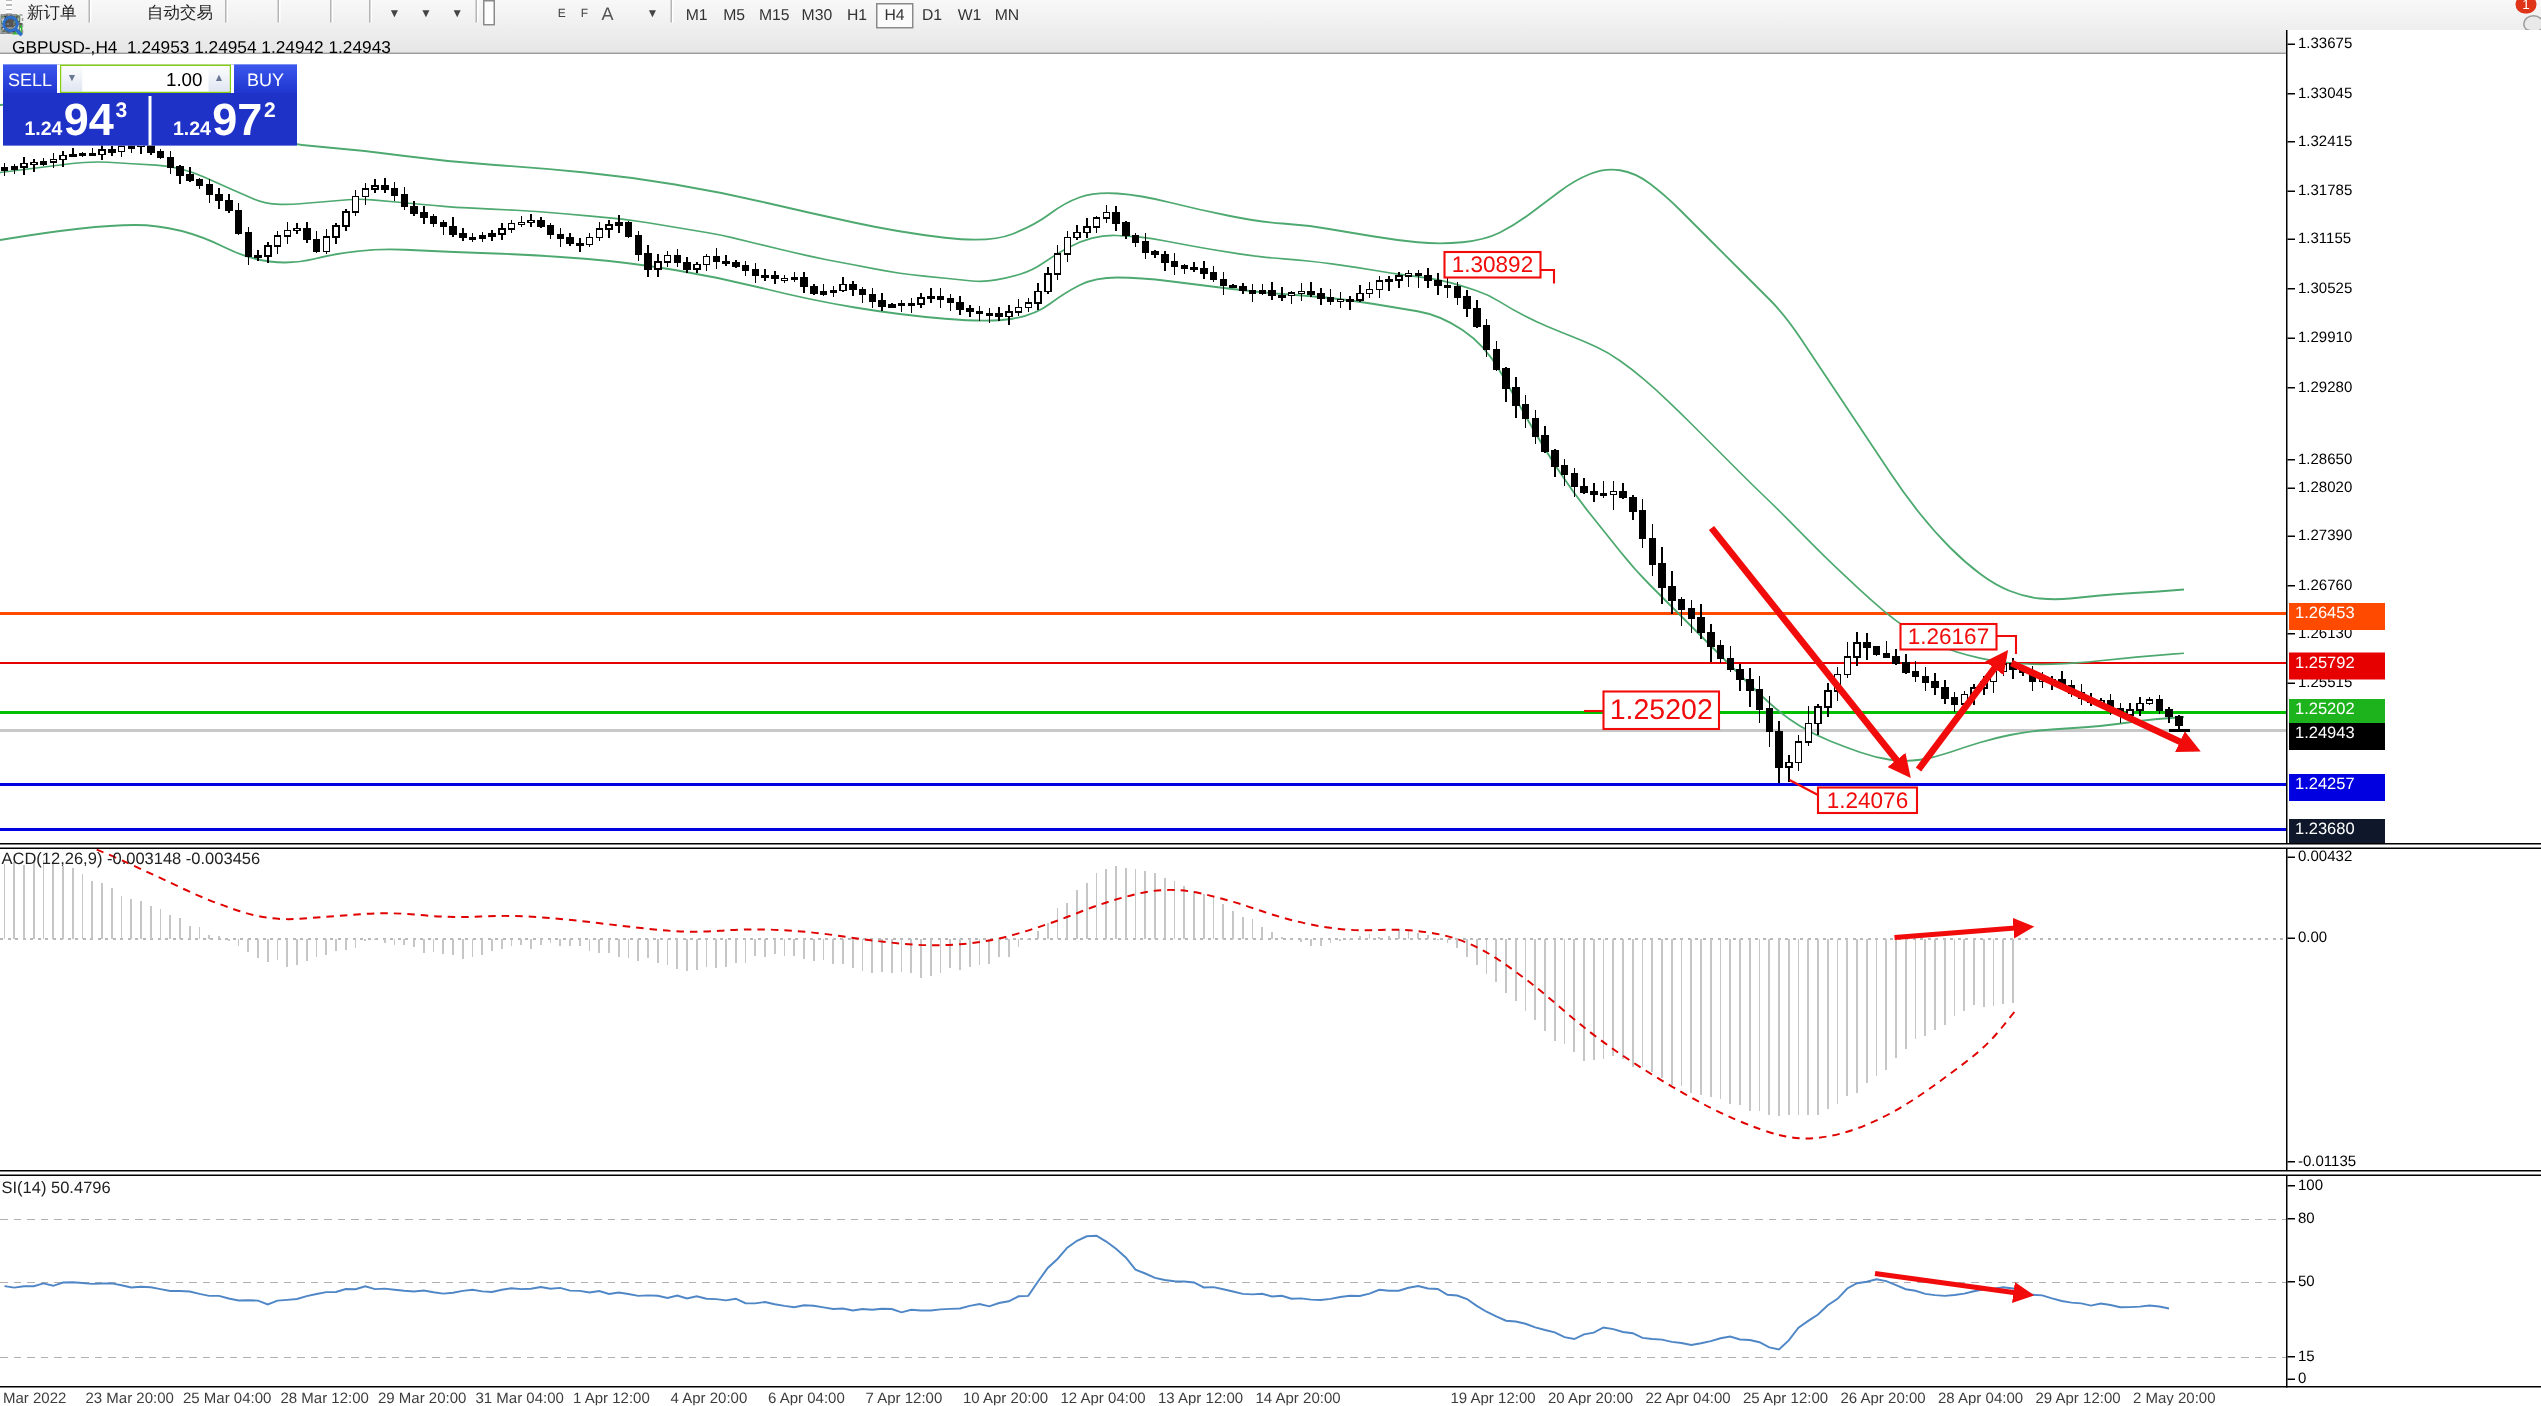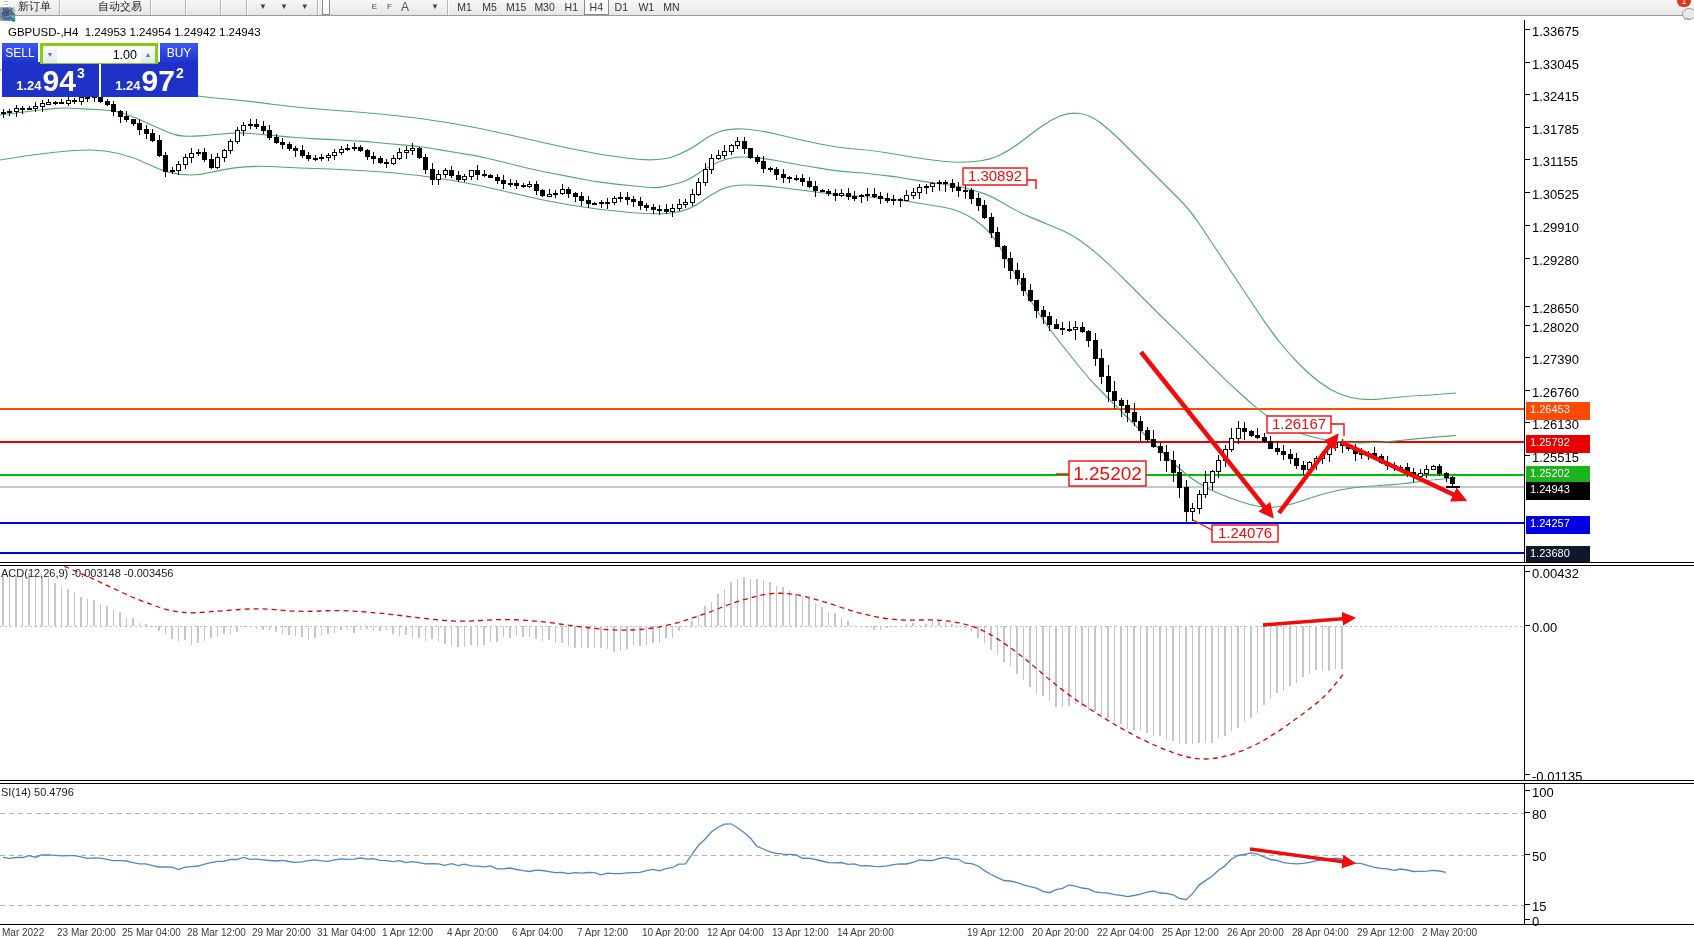--- a/index.html
+++ b/index.html
@@ -1,53 +1,53 @@
 <!DOCTYPE html>
 <html><head>
 <meta charset="utf-8">
 <style>
   html,body{margin:0;padding:0;background:#fff;}
   #screen{position:relative;width:1694px;height:937px;overflow:hidden;background:#fff;
           font-family:"Liberation Sans",sans-serif;-webkit-font-smoothing:antialiased;}
   
-  #toolbar{position:absolute;left:0;top:0;width:1694px;height:16px;
+  #toolbar{position:absolute;left:0;top:0;width:1694px;height:36px;
            background:linear-gradient(#f8f8f8,#e6e6e6);border-bottom:1px solid #9c9c9c;
-           display:flex;align-items:flex-end;gap:1px;padding-left:2px;box-sizing:border-box;}
+           display:flex;align-items:flex-start;gap:1px;padding-left:2px;box-sizing:border-box;}
   .grip{width:4px;height:14px;margin:0 2px;
         background:repeating-linear-gradient(#bbb 0 1px,#fff 1px 3px);}
   .tsep{width:1px;height:15px;background:#b5b5b5;margin:0 3px;box-shadow:1px 0 0 #fff;}
   .tbtn{display:flex;align-items:center;gap:3px;height:17px;padding:0 3px;border:1px solid transparent;
         background:transparent;font-family:inherit;font-size:11px;color:#222;cursor:default;}
   .tbtn.active{background:#fdfdfd;border:1px solid #8a8a8a;}
   .tbtn svg{display:block;}
   .tfbtn{height:17px;min-width:25px;padding:0 3px;border:1px solid transparent;background:transparent;
          font-family:inherit;font-size:10.5px;color:#333;}
   .tfbtn.active{background:#fbfbfb;border:1px solid #8a8a8a;}
   .caret{font-size:8px;color:#444;margin-left:1px;}
   #toolbar-right{margin-left:auto;display:flex;align-items:center;gap:4px;padding-right:6px;}
   #notif-badge{position:absolute;right:-4px;top:-4px;min-width:12px;height:12px;border-radius:7px;
                background:#e03419;color:#fff;font-size:9px;line-height:12px;text-align:center;padding:0 1px;}
   
   .pane-sep{position:absolute;left:0;width:1694px;height:2px;border-top:1px solid #000;border-bottom:1px solid #000;background:#fff;z-index:6;}
   #bottom-line{position:absolute;left:0;top:924px;width:1694px;height:1px;background:#000;z-index:6;}
   #axis-col{position:absolute;left:1524px;top:20px;width:170px;height:905px;border-left:1px solid #000;z-index:5;background:#fff;}
-  .tick{position:absolute;left:7px;font-size:13px;color:#000;white-space:nowrap;transform:translateY(-6px);}
+  .tick{position:absolute;left:7px;font-size:10px;color:#000;white-space:nowrap;transform:translateY(-6px);}
   .tick::before{content:"";position:absolute;left:-7px;top:5px;width:5px;height:1px;background:#000;}
   .badge{position:absolute;left:1px;height:18px;line-height:14px;padding:0 4px;font-size:11px;color:#fff;
          transform:translateY(-7px);min-width:56px;}
   svg{position:absolute;left:0;}
   #quote-bar{position:absolute;left:8px;top:26px;font-size:11.5px;color:#000;z-index:4;white-space:pre;}
   .ind-label{position:absolute;left:1px;font-size:11px;color:#222;z-index:4;white-space:pre;}
   .time-label{position:absolute;top:927px;font-size:10px;color:#3c3c3c;white-space:nowrap;z-index:4;}
   
   #trade-panel{position:absolute;left:2px;top:43px;width:196px;height:54px;z-index:10;background:#1f32c8;}
   #tp-row1{position:absolute;left:0;top:0;width:196px;height:19px;display:flex;gap:2px;background:#fff;}
   .tp-btn{height:19px;background:linear-gradient(#3b58ee,#1f35cf);color:#fff;font-size:12px;
           display:flex;align-items:center;justify-content:center;border:0;font-family:inherit;}
-  #tp-stepper{display:flex;height:17px;border:3px solid #84cc16;background:#fff;}
+  #tp-stepper{display:flex;height:17px;border:1px solid #84cc16;background:#fff;}
   .step-btn{width:14px;background:linear-gradient(#fdfdfd,#dfe5f2);border:0;color:#6b7894;font-size:7px;padding:0;}
   #tp-volume{width:78px;border:0;font-size:12.5px;text-align:right;padding-right:4px;font-family:inherit;color:#000;}
   #tp-row2{position:absolute;left:0;top:21px;width:196px;height:33px;display:flex;gap:2px;background:#fff;}
   .tp-price{flex:1;background:#1f32c8;color:#fff;display:flex;align-items:flex-end;justify-content:center;padding-bottom:1px;}
   .tp-small{font-size:13px;font-weight:bold;margin-bottom:3px;}
   .tp-big{font-size:30px;font-weight:bold;line-height:30px;margin:0 1px;}
   .tp-sup{font-size:14px;font-weight:bold;align-self:flex-start;margin-top:1px;}
 </style>
 </head>
 <body>

